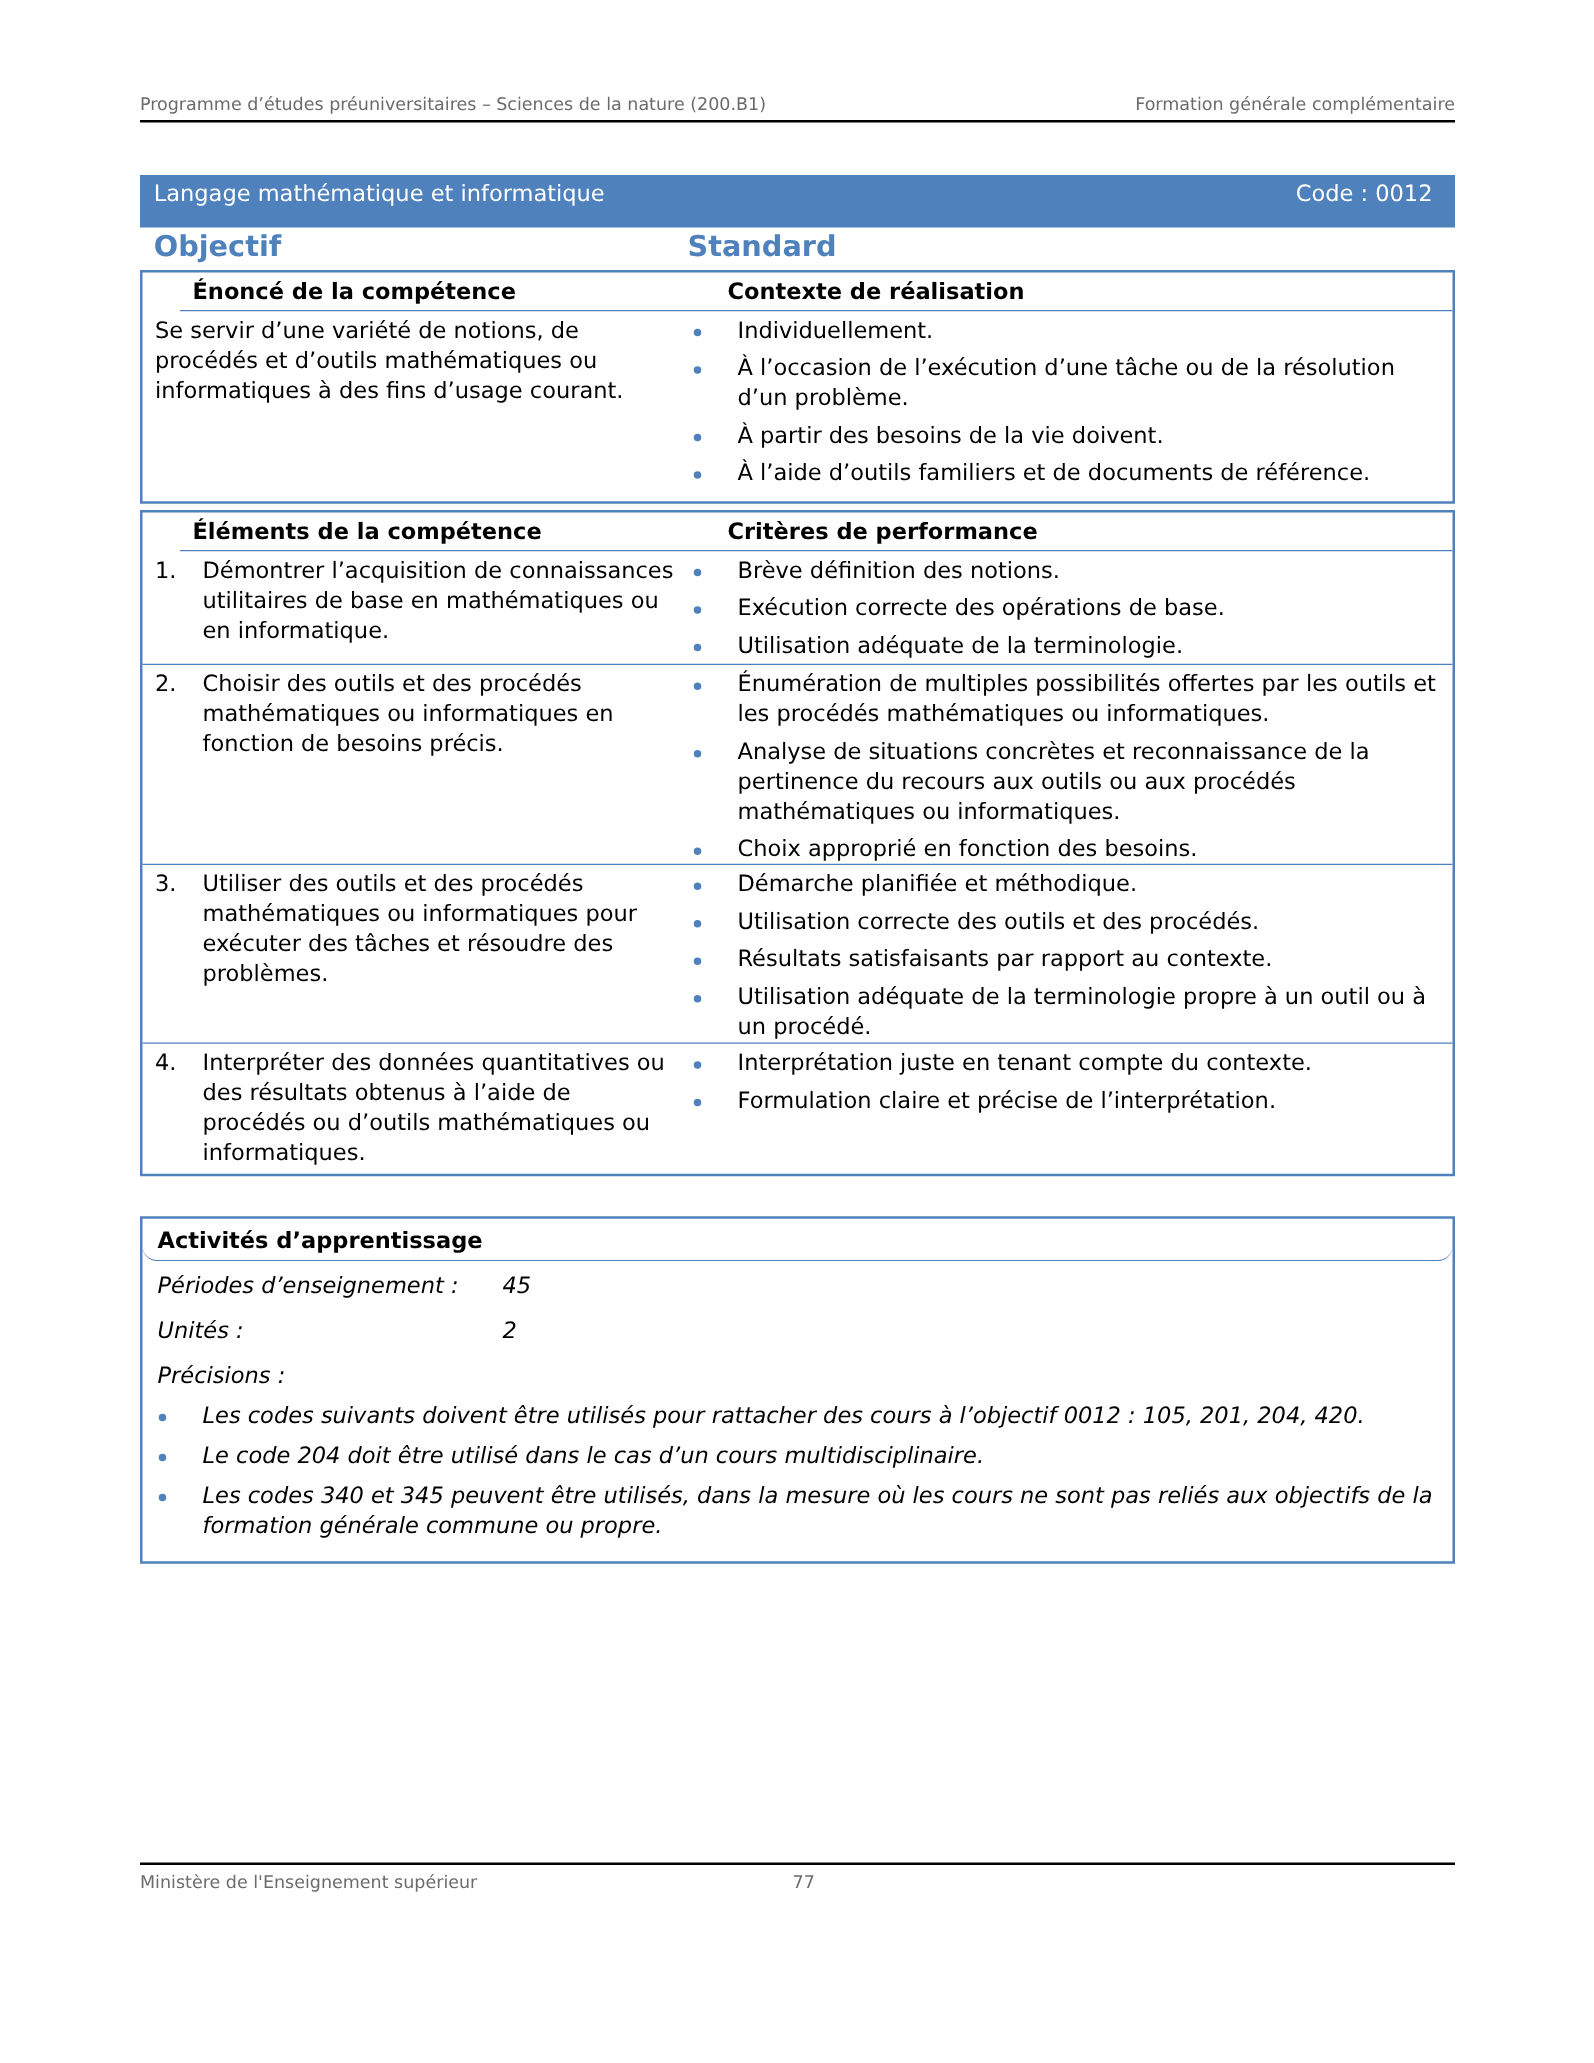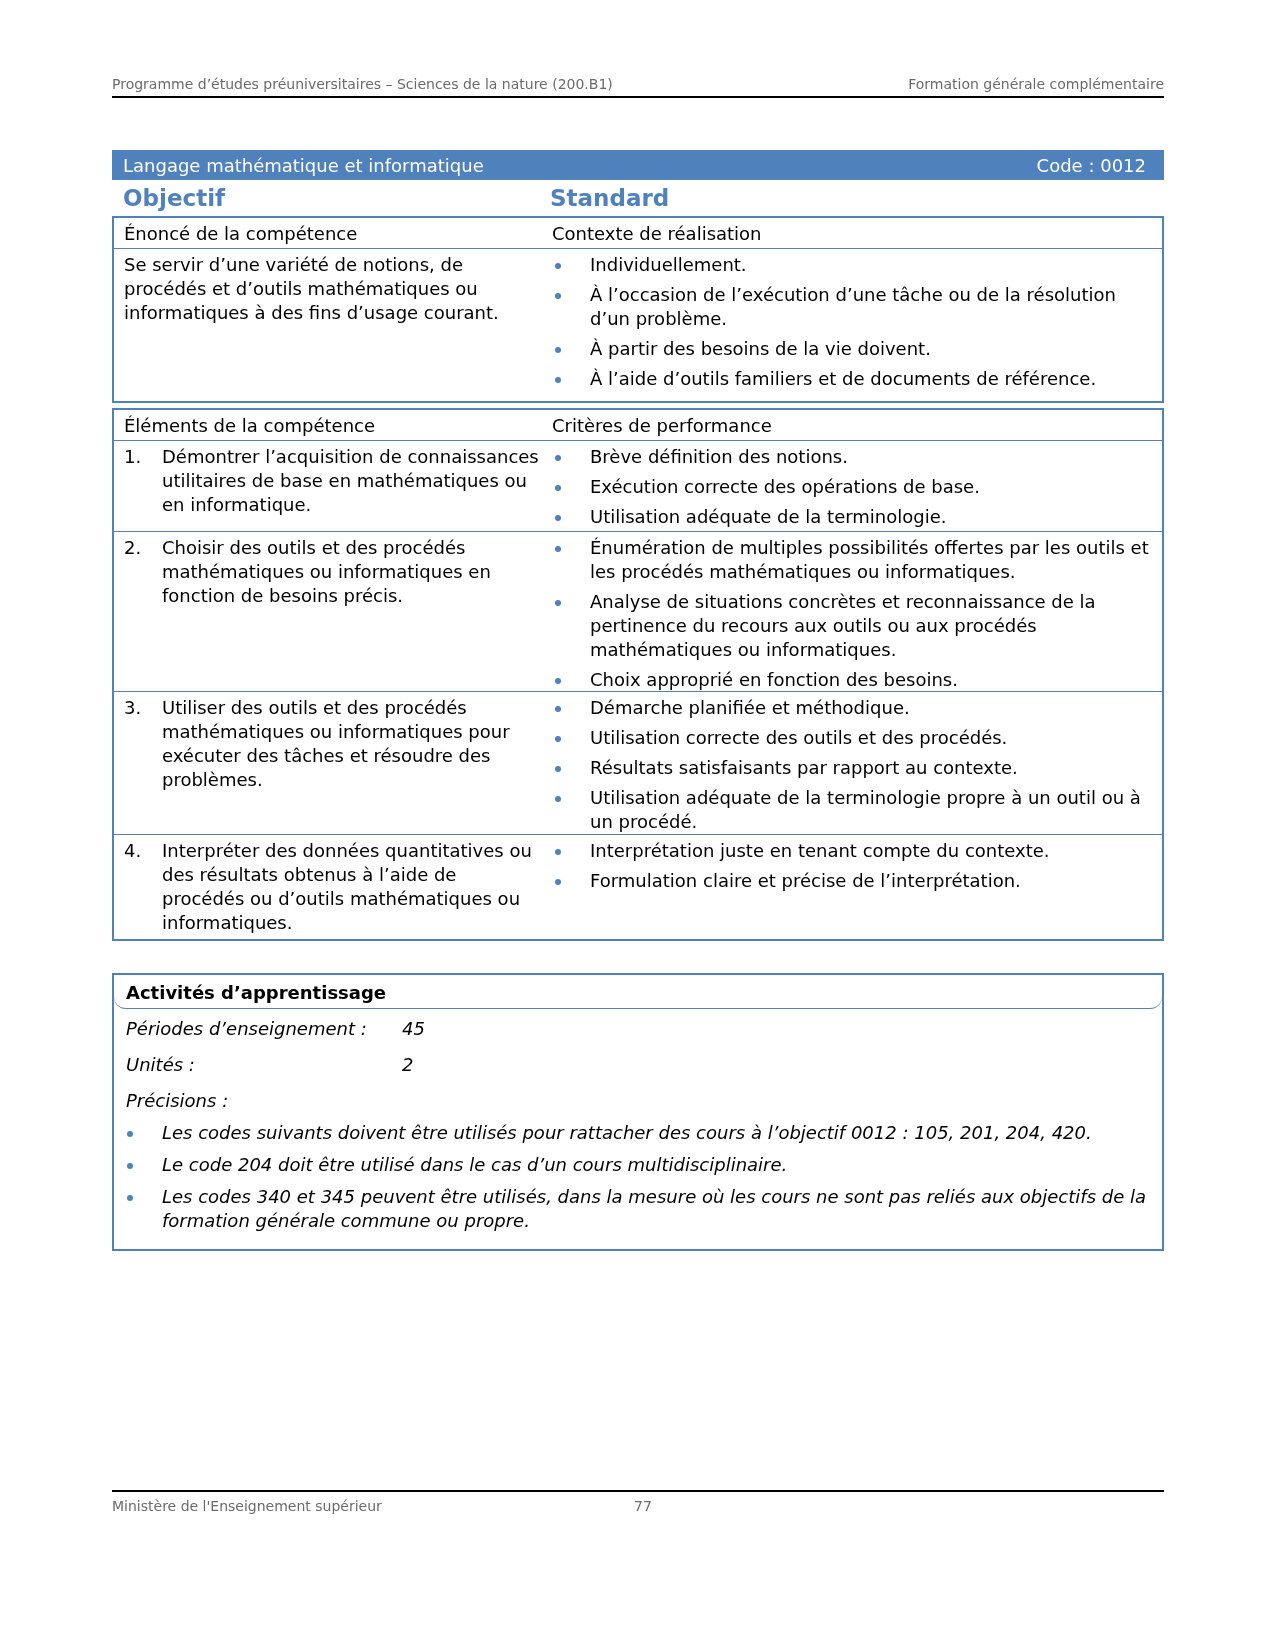--- a/index.html
+++ b/index.html
@@ -1,30 +1,30 @@
 <!DOCTYPE html>
 <html><head>
 <meta charset="utf-8">
 <style>
   html, body { margin: 0; padding: 0; background: #ffffff; }
   body { width: 1275px; height: 1650px; position: relative; font-family: "DejaVu Sans", sans-serif; color: #000; overflow: hidden; }
   .page-header { position: absolute; left: 112px; top: 74px; width: 1052px; height: 22px; border-bottom: 2px solid #000; font-size: 14px; color: #6b6b6b; text-align: right; }
   .page-header .left { position: absolute; left: 0; top: 2px; }
   .page-header .right { position: absolute; right: 0; top: 2px; }
-  .title-bar { position: absolute; left: 112px; top: 150px; width: 1052px; height: 30px; background: #4f81bd; color: #fff; font-size: 18px; }
+  .title-bar { position: absolute; left: 112px; top: 140px; width: 1052px; height: 42px; background: #4f81bd; color: #fff; font-size: 18px; }
   .title-bar .t { position: absolute; left: 11px; top: 5px; }
   .title-bar .c { position: absolute; right: 18px; top: 5px; }
   .col-heads { position: absolute; left: 112px; top: 183px; width: 1052px; height: 32px; }
   .col-heads span { position: absolute; top: 2px; font-size: 23px; font-weight: bold; color: #4f81bd; }
   .col-heads .l { left: 11px; }
   .col-heads .r { left: 438px; }
   .box { position: absolute; left: 112px; width: 1048px; border: 2px solid #4f81bd; }
   .box-row { position: relative; border-bottom: 1px solid #4f81bd; }
   .box-row:last-child { border-bottom: none; }
-  .hdr { height: 30px; font-size: 18px; font-weight: normal; }
+  .hdr { height: 30px; font-size: 18px; font-weight: bold; margin-left: 30px; }
   .hdr .l { position: absolute; left: 10px; top: 5px; }
   .hdr .r { position: absolute; left: 438px; top: 5px; }
   .cell-left { position: absolute; left: 10px; top: 4px; width: 420px; font-size: 18px; line-height: 24px; }
   .cell-right { position: absolute; left: 438px; top: 4px; width: 608px; font-size: 18px; line-height: 24px; }
   .num-item { position: relative; padding-left: 38px; }
   .num-item .n { position: absolute; left: 0; top: 0; }
   ul.bl { list-style: none; margin: 0; padding: 0; }
   ul.bl li { position: relative; padding-left: 38px; margin-bottom: 6px; }
   ul.bl li .dot { position: absolute; left: 3px; top: 10px; width: 6px; height: 6px; border-radius: 50%; background: #4f81bd; }
   .act-hdr { height: 33px; font-size: 18px; font-weight: bold; border-radius: 12px; }

